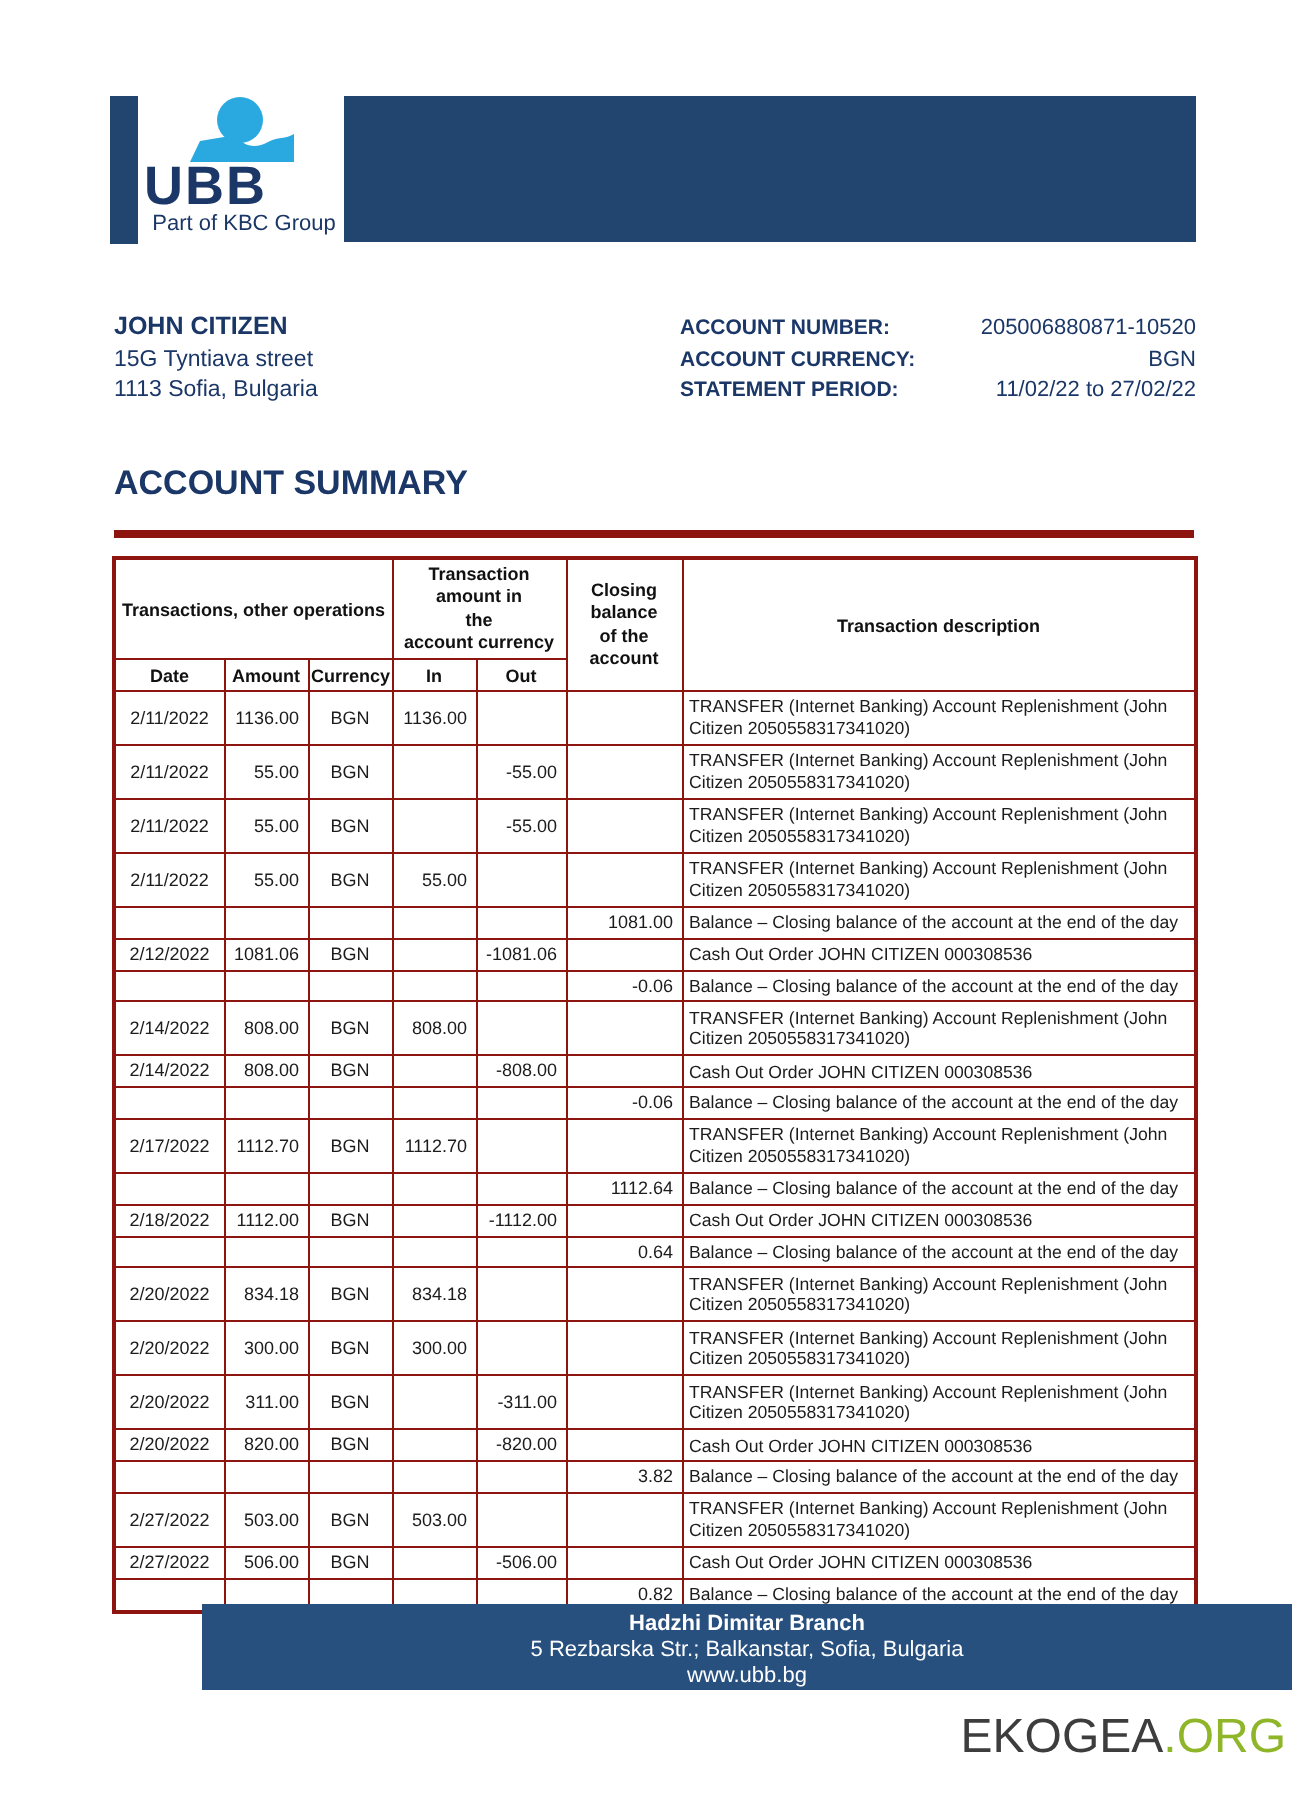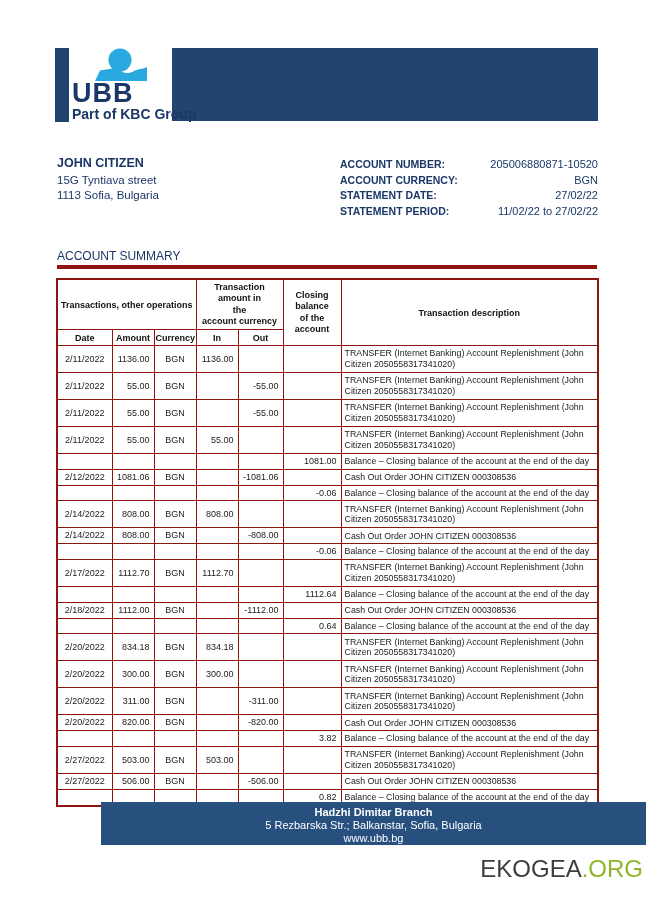--- a/index.html
+++ b/index.html
@@ -8,34 +8,34 @@
   .page { position:relative; width:648px; height:900px; background:#fff; overflow:hidden; }
 
   
   .hdr-bar-left  { position:absolute; left:55px; top:48px; width:14px; height:74px; background:#21456f; }
   .hdr-bar-right { position:absolute; left:172px; top:48px; width:426px; height:73px; background:#21456f; }
   .logo-block { position:absolute; left:72px; top:46px; width:100px; height:76px; text-align:center; }
   .logo-svg { position:absolute; left:22px; top:2px; }
   .logo-ubb { position:absolute; left:0; top:32px; width:100px; text-align:left;
               font-size:27px; font-weight:bold; color:#1b3767; letter-spacing:1px; }
   .logo-sub { position:absolute; left:0; top:60px; width:100px; text-align:center;
-              font-size:14px; font-weight:bold; color:#1b3767; white-space:nowrap; }
+              font-size:11px; font-weight:normal; color:#1b3767; white-space:nowrap; }
 
   
   .customer { position:absolute; left:57px; top:156px; color:#1b3767; }
   .customer .name { font-size:12.5px; font-weight:bold; margin-bottom:4px; }
   .customer .line { font-size:11.5px; margin-bottom:3px; }
 
   .acct { position:absolute; left:340px; top:158px; width:258px; color:#1b3767; }
   .acct-row { display:flex; justify-content:space-between; margin-bottom:3.5px; }
   .acct-row .lbl { font-size:10.5px; font-weight:bold; white-space:nowrap; }
   .acct-row .val { font-size:11px; text-align:right; white-space:nowrap; }
 
   
-  .summary-title { position:absolute; left:57px; top:249px; font-size:12px; font-weight:normal; color:#1b3767; }
+  .summary-title { position:absolute; left:57px; top:232px; font-size:17px; font-weight:bold; color:#1b3767; }
   .summary-rule  { position:absolute; left:57px; top:265px; width:540px; height:4px; background:#8e1410; }
 
   
   .tbl-wrap { position:absolute; left:56px; top:278px; }
   table.stmt { border-collapse:collapse; table-layout:fixed; width:541px;
                border:2px solid #8e1410; font-size:9px; color:#1c1c1c; }
   table.stmt th, table.stmt td { border:1.5px solid #8e1410; vertical-align:middle; overflow:hidden; }
   table.stmt th { font-weight:bold; text-align:center; padding:2px 1px; font-size:9px; color:#111; }
   th.pre { white-space:pre-line; line-height:1.25; }
   tr.grp th { height:42px; }
@@ -83,24 +83,20 @@
   </div>
 
   <div class="acct">
     <div class="acct-row">
       <span class="lbl">ACCOUNT NUMBER:</span>
       <span class="val">205006880871-10520</span>
     </div>
     <div class="acct-row">
       <span class="lbl">ACCOUNT CURRENCY:</span>
       <span class="val">BGN</span>
-    </div>
-    <div class="acct-row">
-      <span class="lbl">STATEMENT DATE:</span>
-      <span class="val">27/02/22</span>
     </div>
     <div class="acct-row">
       <span class="lbl">STATEMENT PERIOD:</span>
       <span class="val">11/02/22 to 27/02/22</span>
     </div>
   </div>
 
   <div class="summary-title">ACCOUNT SUMMARY</div>
   <div class="summary-rule"></div>
 

